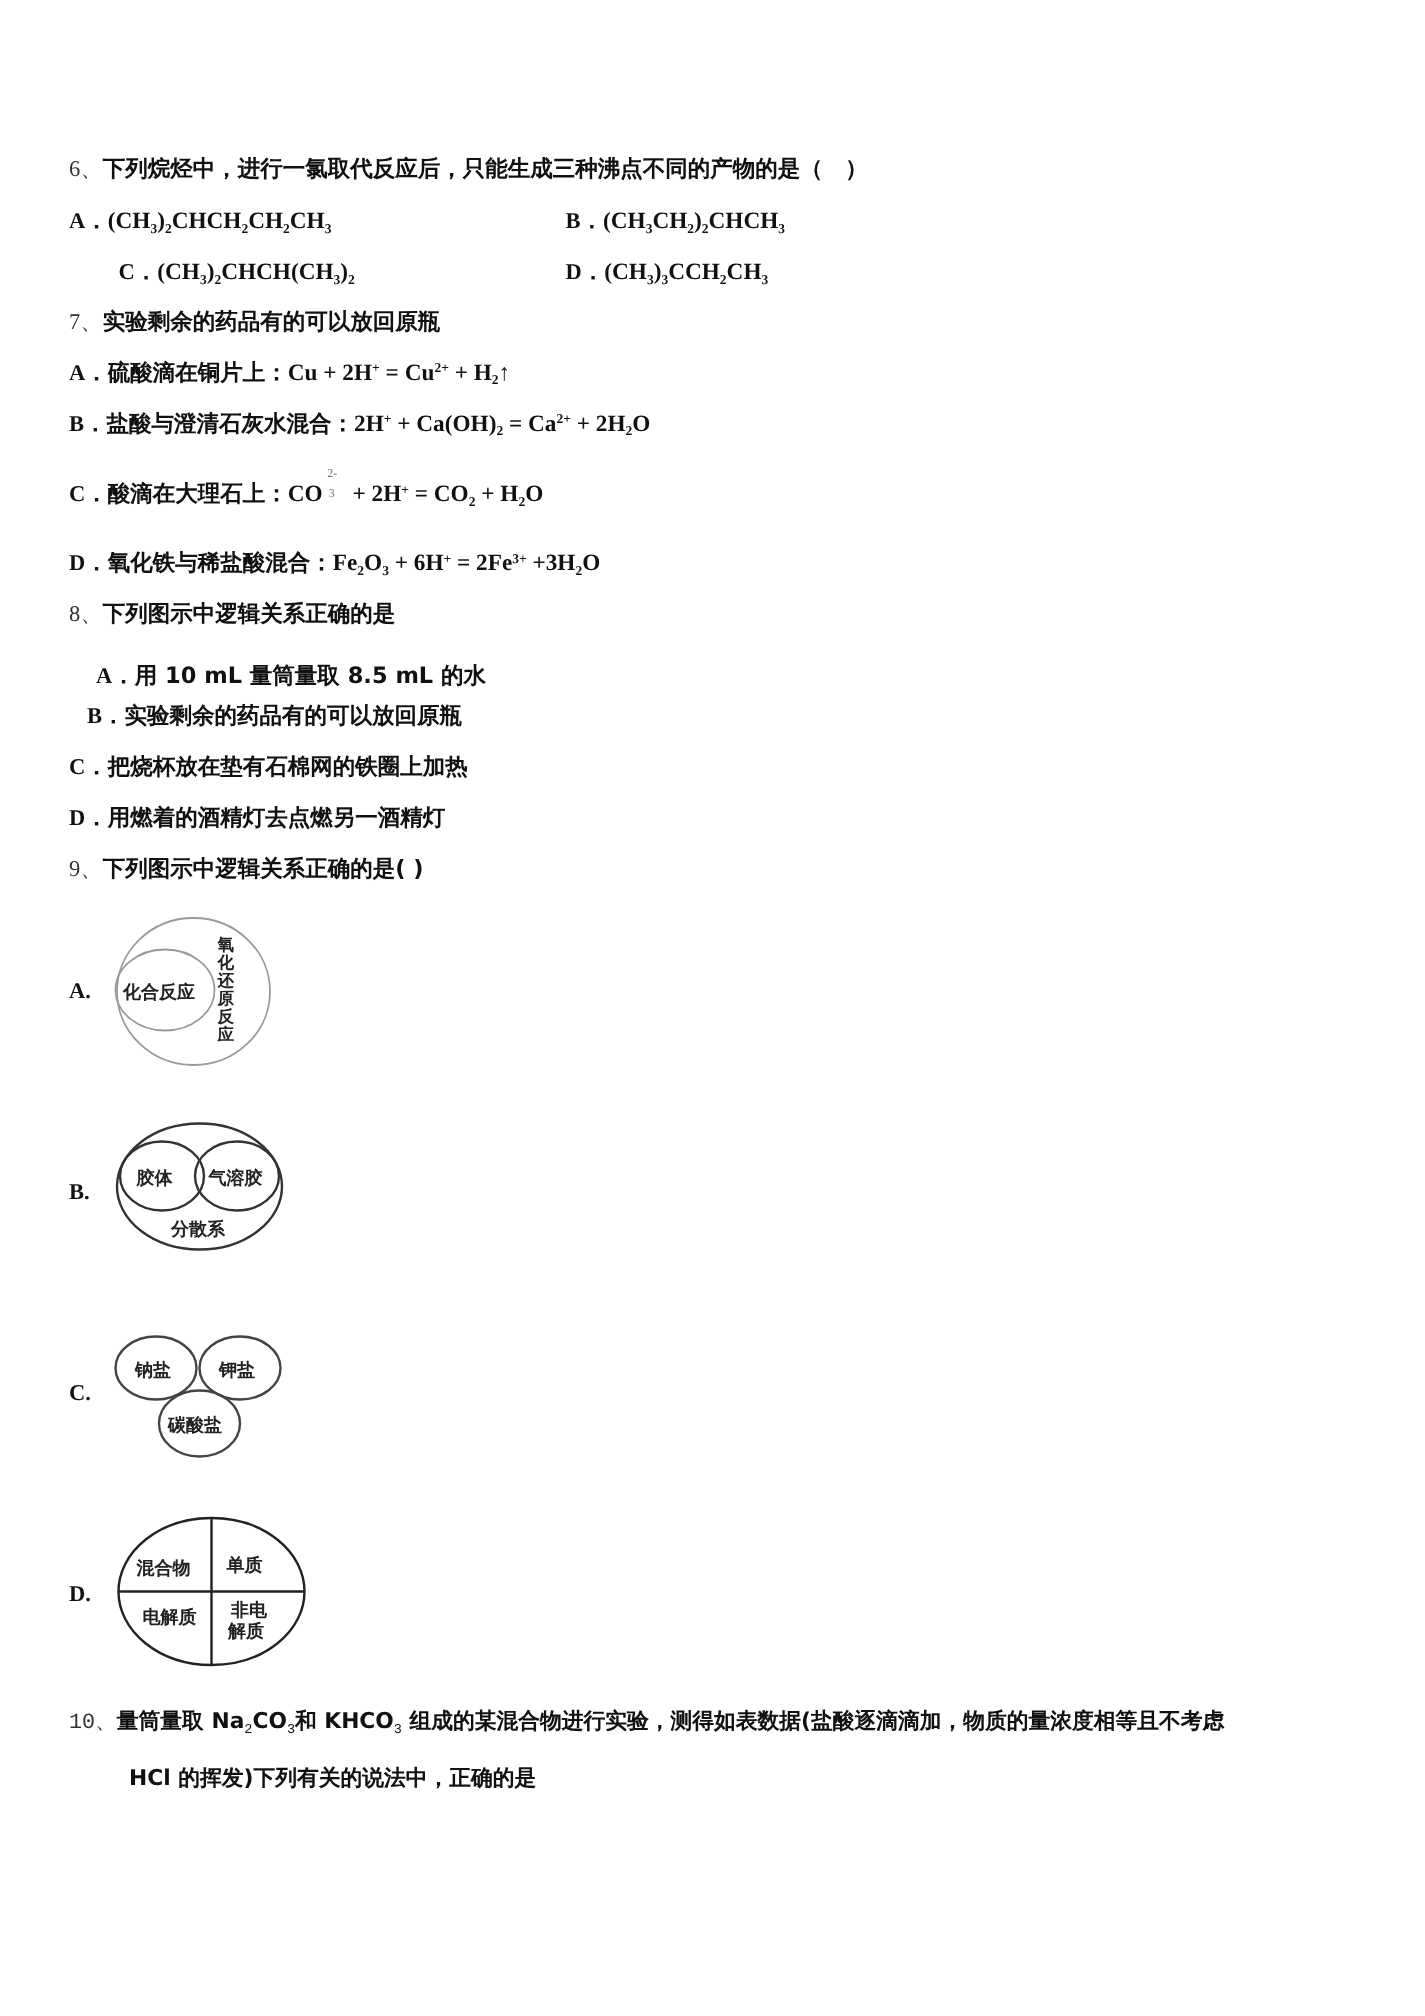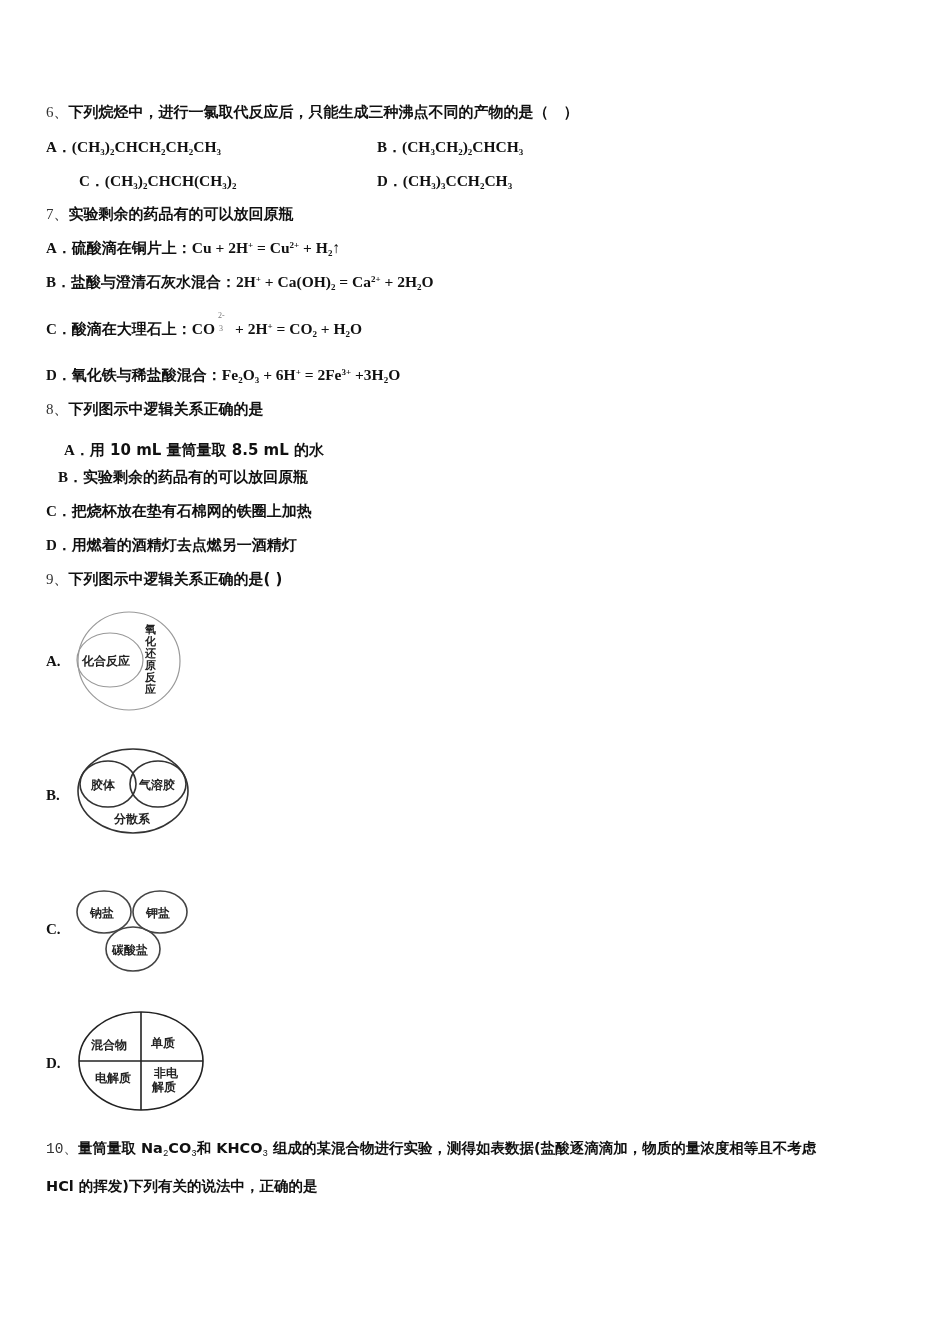--- a/index.html
+++ b/index.html
@@ -111,15 +111,15 @@
   <text x="13" y="39" font-size="12">混合物</text>
   <text x="73" y="37" font-size="12">单质</text>
   <text x="17" y="72" font-size="12">电解质</text>
   <text x="76" y="67" font-size="12">非电</text>
   <text x="74" y="81" font-size="12">解质</text>
 </svg>
 
 <div class="line" style="top:1138px; font-size:14.5px;">
   <span class="qnum mono">10、</span><span class="qtext">量筒量取 Na</span><sub class="mono">2</sub><span class="qtext">CO</span><sub class="mono">3</sub><span class="qtext">和 KHCO</span><sub class="mono">3</sub><span class="qtext"> 组成的某混合物进行实验，测得如表数据(盐酸逐滴滴加，物质的量浓度相等且不考虑</span>
 </div>
-<div class="line" style="top:1176px; font-size:14.5px;">
+<div class="line" style="top:1176px; font-size:14.5px;margin-left:40px;">
   <span class="qtext">HCl 的挥发)下列有关的说法中，正确的是</span>
 </div>
 
 </body></html>

